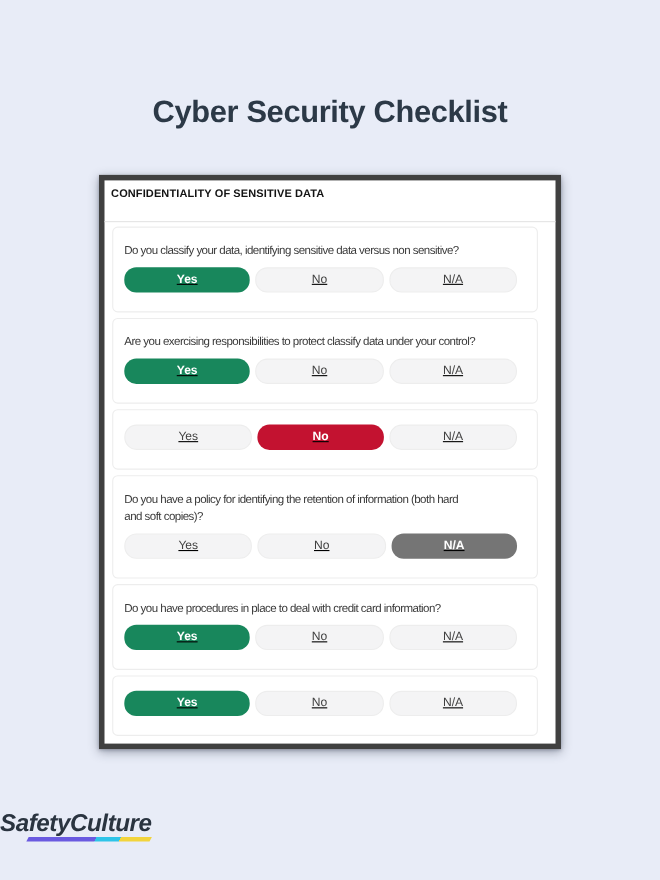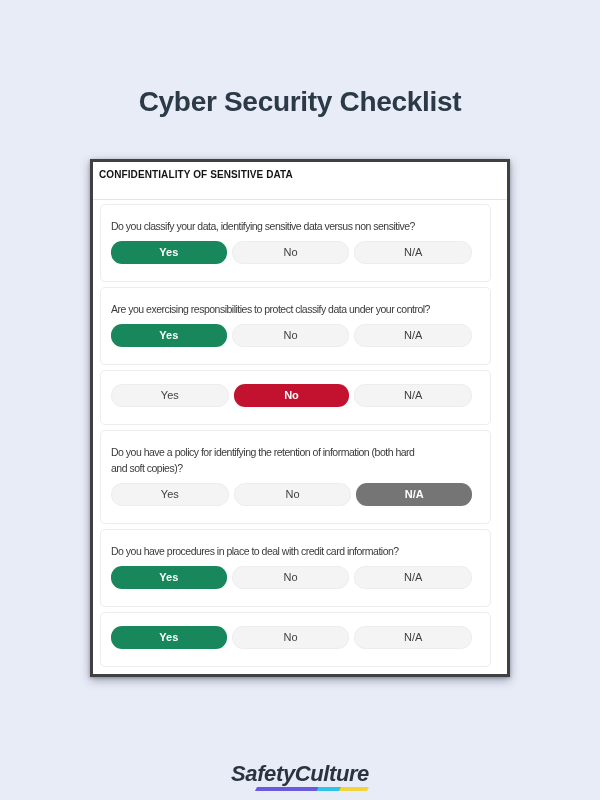--- a/index.html
+++ b/index.html
@@ -28,21 +28,21 @@
     text-align:center;
     font-size:28px;
     font-weight:800;
     letter-spacing:-0.3px;
     color:var(--title-color);
   }
   .card{
     width:420px;
     margin:41px auto 0 auto;
     background:var(--card-bg);
-    border:3px solid #404040;
+    border:5px solid #404040;
     box-shadow:0 3px 9px rgba(45,52,75,0.42), 0 1px 3px rgba(45,52,75,0.30);
   }
   .card-header{
     padding:7px 8px 19px 6px;
     border-bottom:1px solid var(--divider);
     font-size:10px;
     font-weight:bold;
     color:var(--header-text);
     letter-spacing:0.1px;
   }
@@ -61,20 +61,21 @@
     letter-spacing:-0.5px;
     line-height:16px;
     color:var(--question-text);
     white-space:pre-line;
     margin-bottom:7px;
   }
   .answer-row{
     display:flex;
     gap:5px;
     padding-right:14px;
+    text-decoration:underline;
   }
   .answer-btn{
     flex:1;
     height:23px;
     border:1px solid var(--box-border);
     border-radius:11px;
     background:var(--btn-idle);
     color:var(--btn-idle-text);
     font-family:"Liberation Sans", sans-serif;
     font-size:11px;
@@ -83,22 +84,22 @@
   }
   .answer-btn.sel{
     border:none;
     color:#ffffff;
     font-weight:bold;
   }
   .answer-btn.sel-yes{background:var(--yes);}
   .answer-btn.sel-no{background:var(--no);}
   .answer-btn.sel-na{background:var(--na);}
   .footer{
-    margin-top:84px;
-    text-align:center;
+    margin-top:54px;
+    text-align:left;
   }
   .brand{
     position:relative;
     display:inline-block;
     font-size:22px;
     font-weight:800;
     font-style:italic;
     letter-spacing:-0.4px;
     color:#2a3440;
   }

